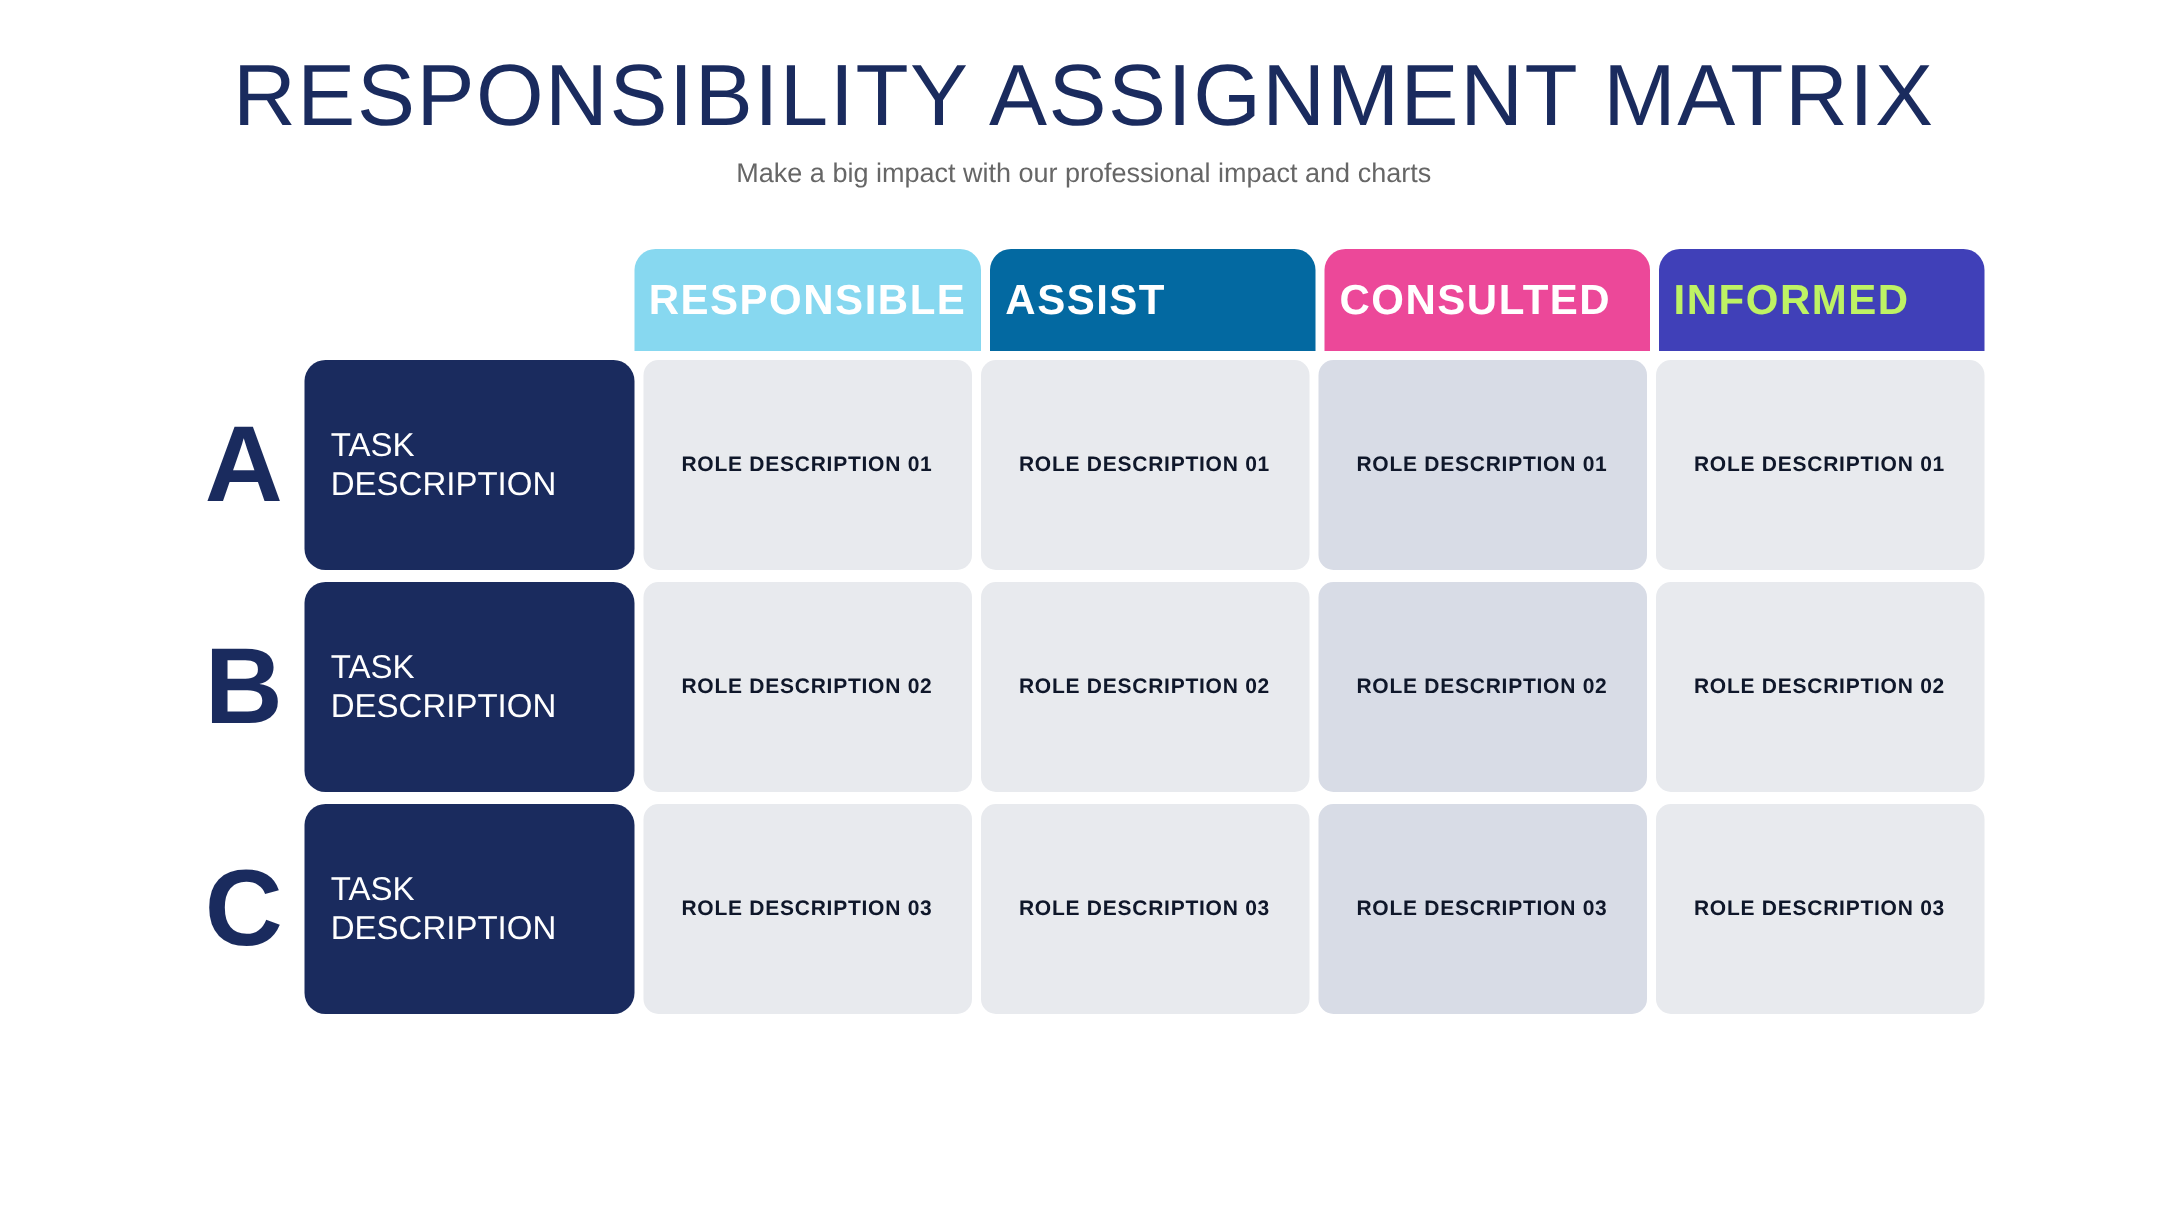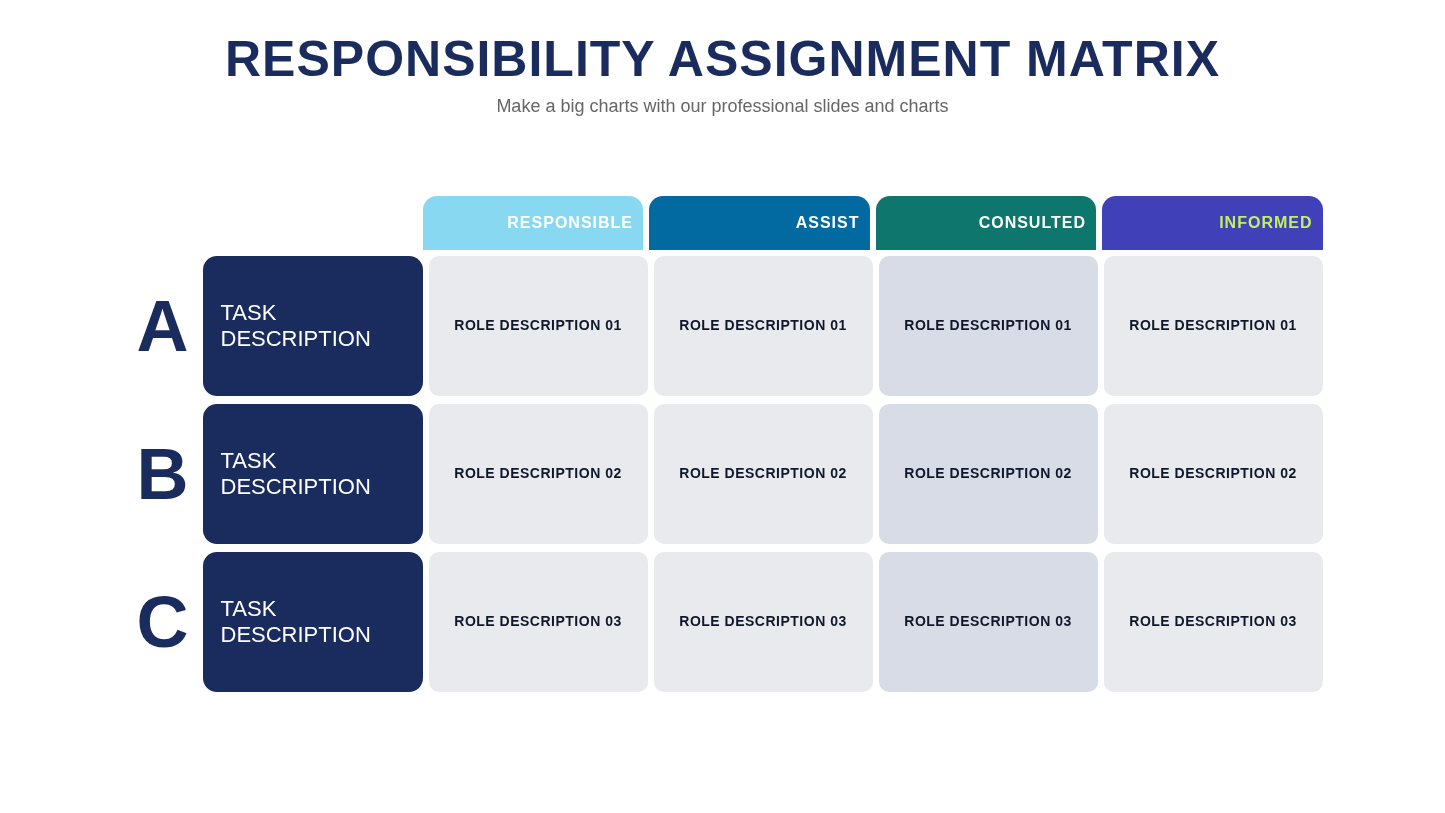--- a/index.html
+++ b/index.html
@@ -11,22 +11,22 @@
       height: 813px;
       overflow: hidden;
       display: flex;
       flex-direction: column;
       align-items: center;
       justify-content: flex-start;
       padding-top: 30px;
     }
 
     .page-title {
-      font-size: 50px;
-      font-weight: 700;
+      font-size: 58px;
+      font-weight: 400;
       color: #1a2b5e;
       text-transform: uppercase;
       letter-spacing: 1px;
       margin-bottom: 8px;
       text-align: center;
     }
 
     .page-subtitle {
       font-size: 18px;
       color: #666;
@@ -61,32 +61,31 @@
     .col-headers {
       display: flex;
       flex: 1;
       gap: 6px;
     }
 
     .col-header {
       flex: 1;
       padding: 18px 10px;
       border-radius: 14px 14px 0 0;
-      text-align: right;
-      font-size: 16px;
+      text-align: left;
+      font-size: 28px;
       font-weight: 800;
       color: #ffffff;
       text-transform: uppercase;
       letter-spacing: 1px;
-      margin-top: 39px;
     }
 
     .col-header.responsible { background: #87d8f0; color: #fff; }
     .col-header.assist       { background: #0369a1; color: #fff; }
-    .col-header.consulted    { background: #0f766e; color: #fff; }
+    .col-header.consulted    { background: #ec4899; color: #fff; }
     .col-header.informed     { background: #4040b8; color: #bef264; }
 
     
     .data-row {
       display: flex;
       align-items: center;
       margin-bottom: 8px;
     }
 
     .row-letter {
@@ -149,21 +148,21 @@
       text-transform: uppercase;
       letter-spacing: 0.5px;
       line-height: 1.4;
     }
   </style>
 </head>
 <body>
 
 <h1 class="page-title">RESPONSIBILITY ASSIGNMENT MATRIX</h1>
 
-<p class="page-subtitle">Make a big charts with our professional slides and charts</p>
+<p class="page-subtitle">Make a big impact with our professional impact and charts</p>
 
 <div class="matrix-container">
 
   <div class="header-row">
     <div class="row-label-spacer"></div>
     <div class="task-col-spacer"></div>
     <div class="col-headers" id="col-headers-container">
 
     <div class="col-header responsible">RESPONSIBLE</div>
         <div class="col-header assist">ASSIST</div>

